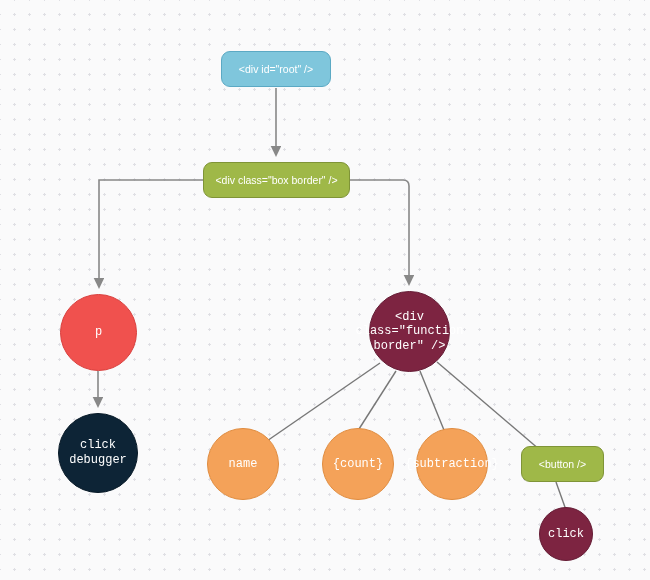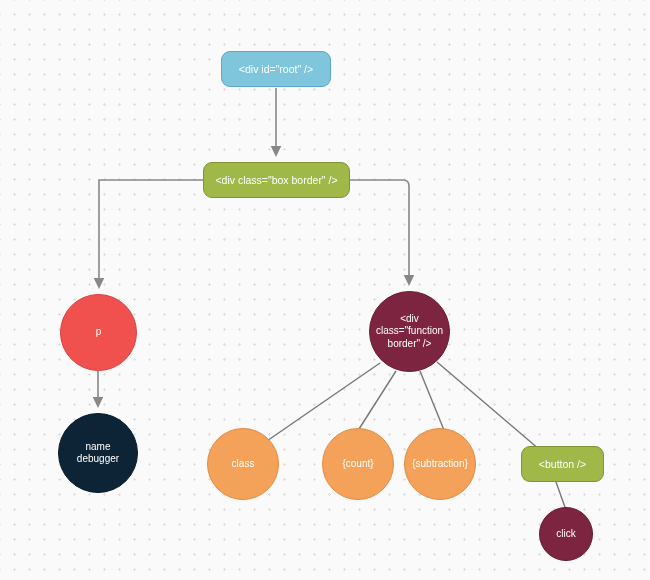--- a/index.html
+++ b/index.html
@@ -46,37 +46,38 @@
     border-radius: 9px;
     border-style: solid;
     border-width: 1px;
     padding: 0 8px;
     font-size: 10.5px;
   }
   .node-circle {
     border-radius: 50%;
     border-style: solid;
     border-width: 1px;
-    font-size: 10px;
+    font-size: 12px;
     padding: 0 6px;
+    font-family: Liberation Mono, monospace;
   }
   .node-label {
     display: block;
     white-space: pre-line;
   }
 
   
   #node-root      { left: 221px; top: 51px;  width: 110px; height: 36px; }
   #node-box       { left: 203px; top: 162px; width: 147px; height: 36px; }
   #node-p         { left: 60px;  top: 294px; width: 77px;  height: 77px; }
   #node-function  { left: 369px; top: 291px; width: 81px;  height: 81px; }
   #node-debugger  { left: 58px;  top: 413px; width: 80px;  height: 80px; }
   #node-name      { left: 207px; top: 428px; width: 72px;  height: 72px; }
   #node-count     { left: 322px; top: 428px; width: 72px;  height: 72px; }
-  #node-subtract  { left: 404px; top: 428px; width: 72px;  height: 72px; }
+  #node-subtract  { left: 416px; top: 428px; width: 72px;  height: 72px; }
   #node-button    { left: 521px; top: 446px; width: 83px;  height: 36px; text-align: center; }
   #node-click     { left: 539px; top: 507px; width: 54px;  height: 54px; }
 </style>
 </head>
 <body>
 
 <div id="canvas">
 
   <svg id="edges" viewBox="0 0 650 580" width="650" height="580">
     <defs>
@@ -116,25 +117,25 @@
     <span class="node-label">p</span>
   </div>
 
   <div class="node node-circle" id="node-function" style="background:#7d2441; border-color:#651c35;">
     <span class="node-label">&lt;div
 class="function
 border" /&gt;</span>
   </div>
 
   <div class="node node-circle" id="node-debugger" style="background:#0d2436; border-color:#081a28;">
-    <span class="node-label">name debugger</span>
+    <span class="node-label">click debugger</span>
   </div>
 
   <div class="node node-circle" id="node-name" style="background:#f4a259; border-color:#e08c3f;">
-    <span class="node-label">class</span>
+    <span class="node-label">name</span>
   </div>
 
   <div class="node node-circle" id="node-count" style="background:#f4a259; border-color:#e08c3f;">
     <span class="node-label">{count}</span>
   </div>
 
   <div class="node node-circle" id="node-subtract" style="background:#f4a259; border-color:#e08c3f;">
     <span class="node-label">{subtraction}</span>
   </div>
 

